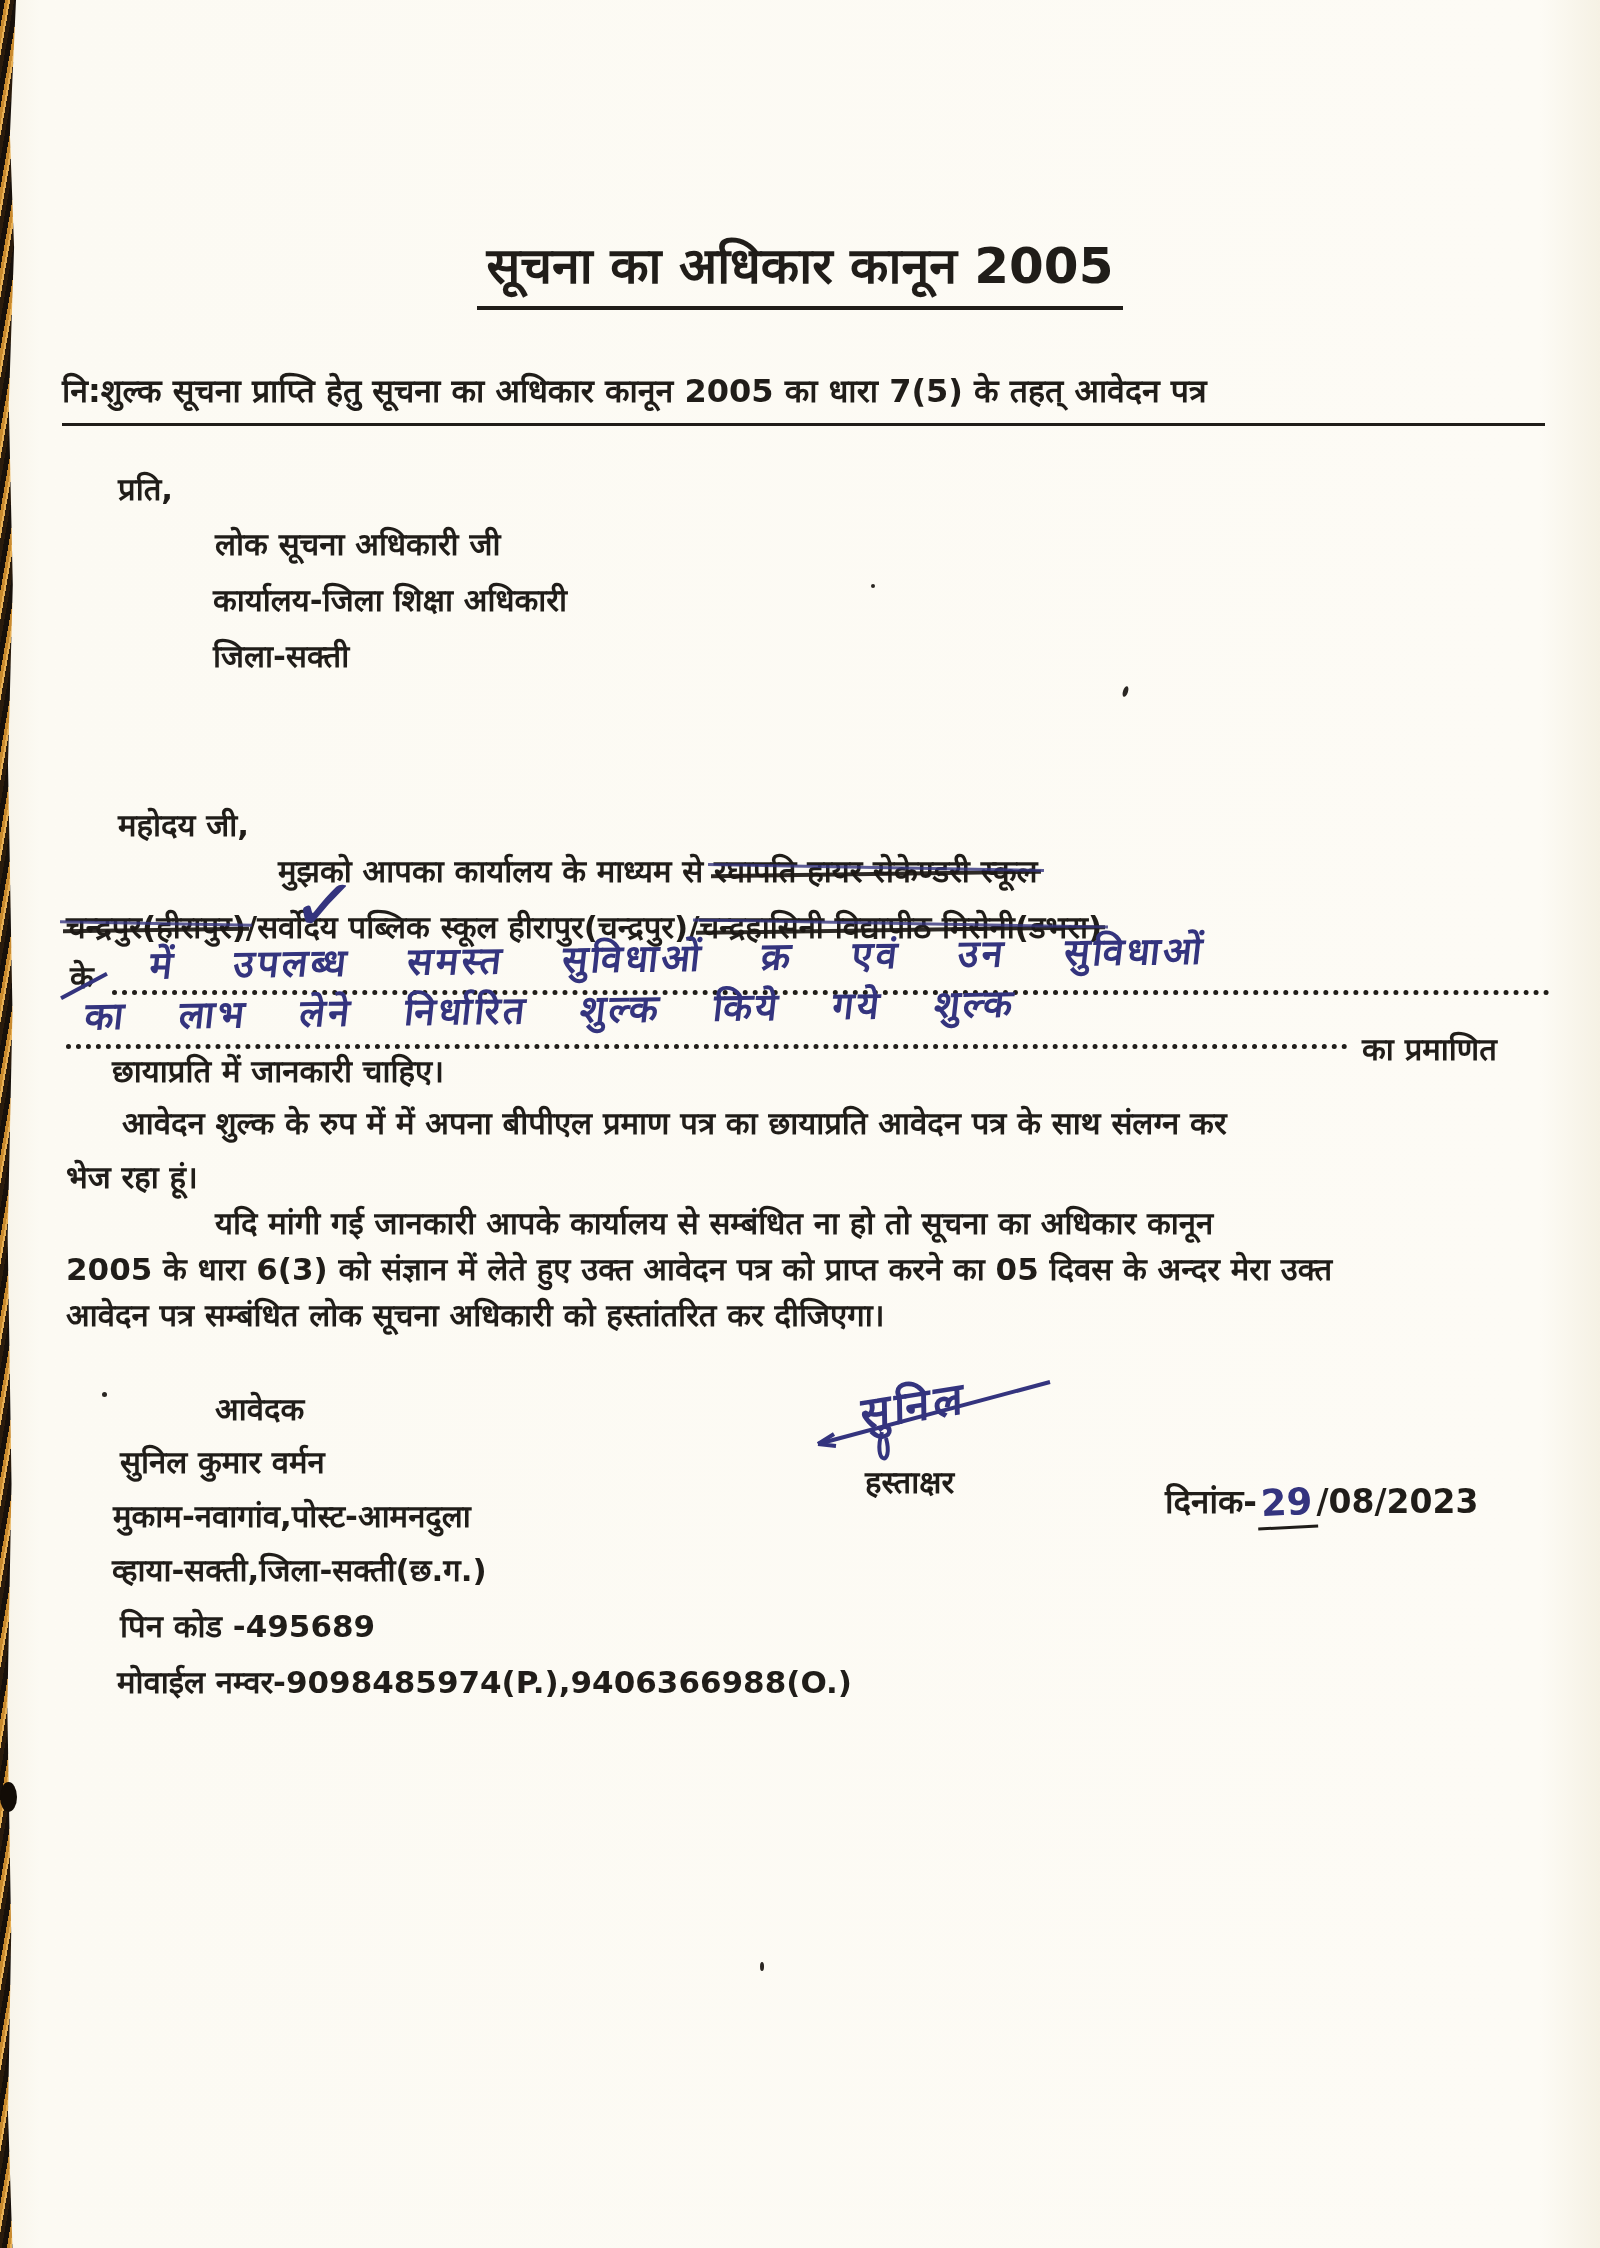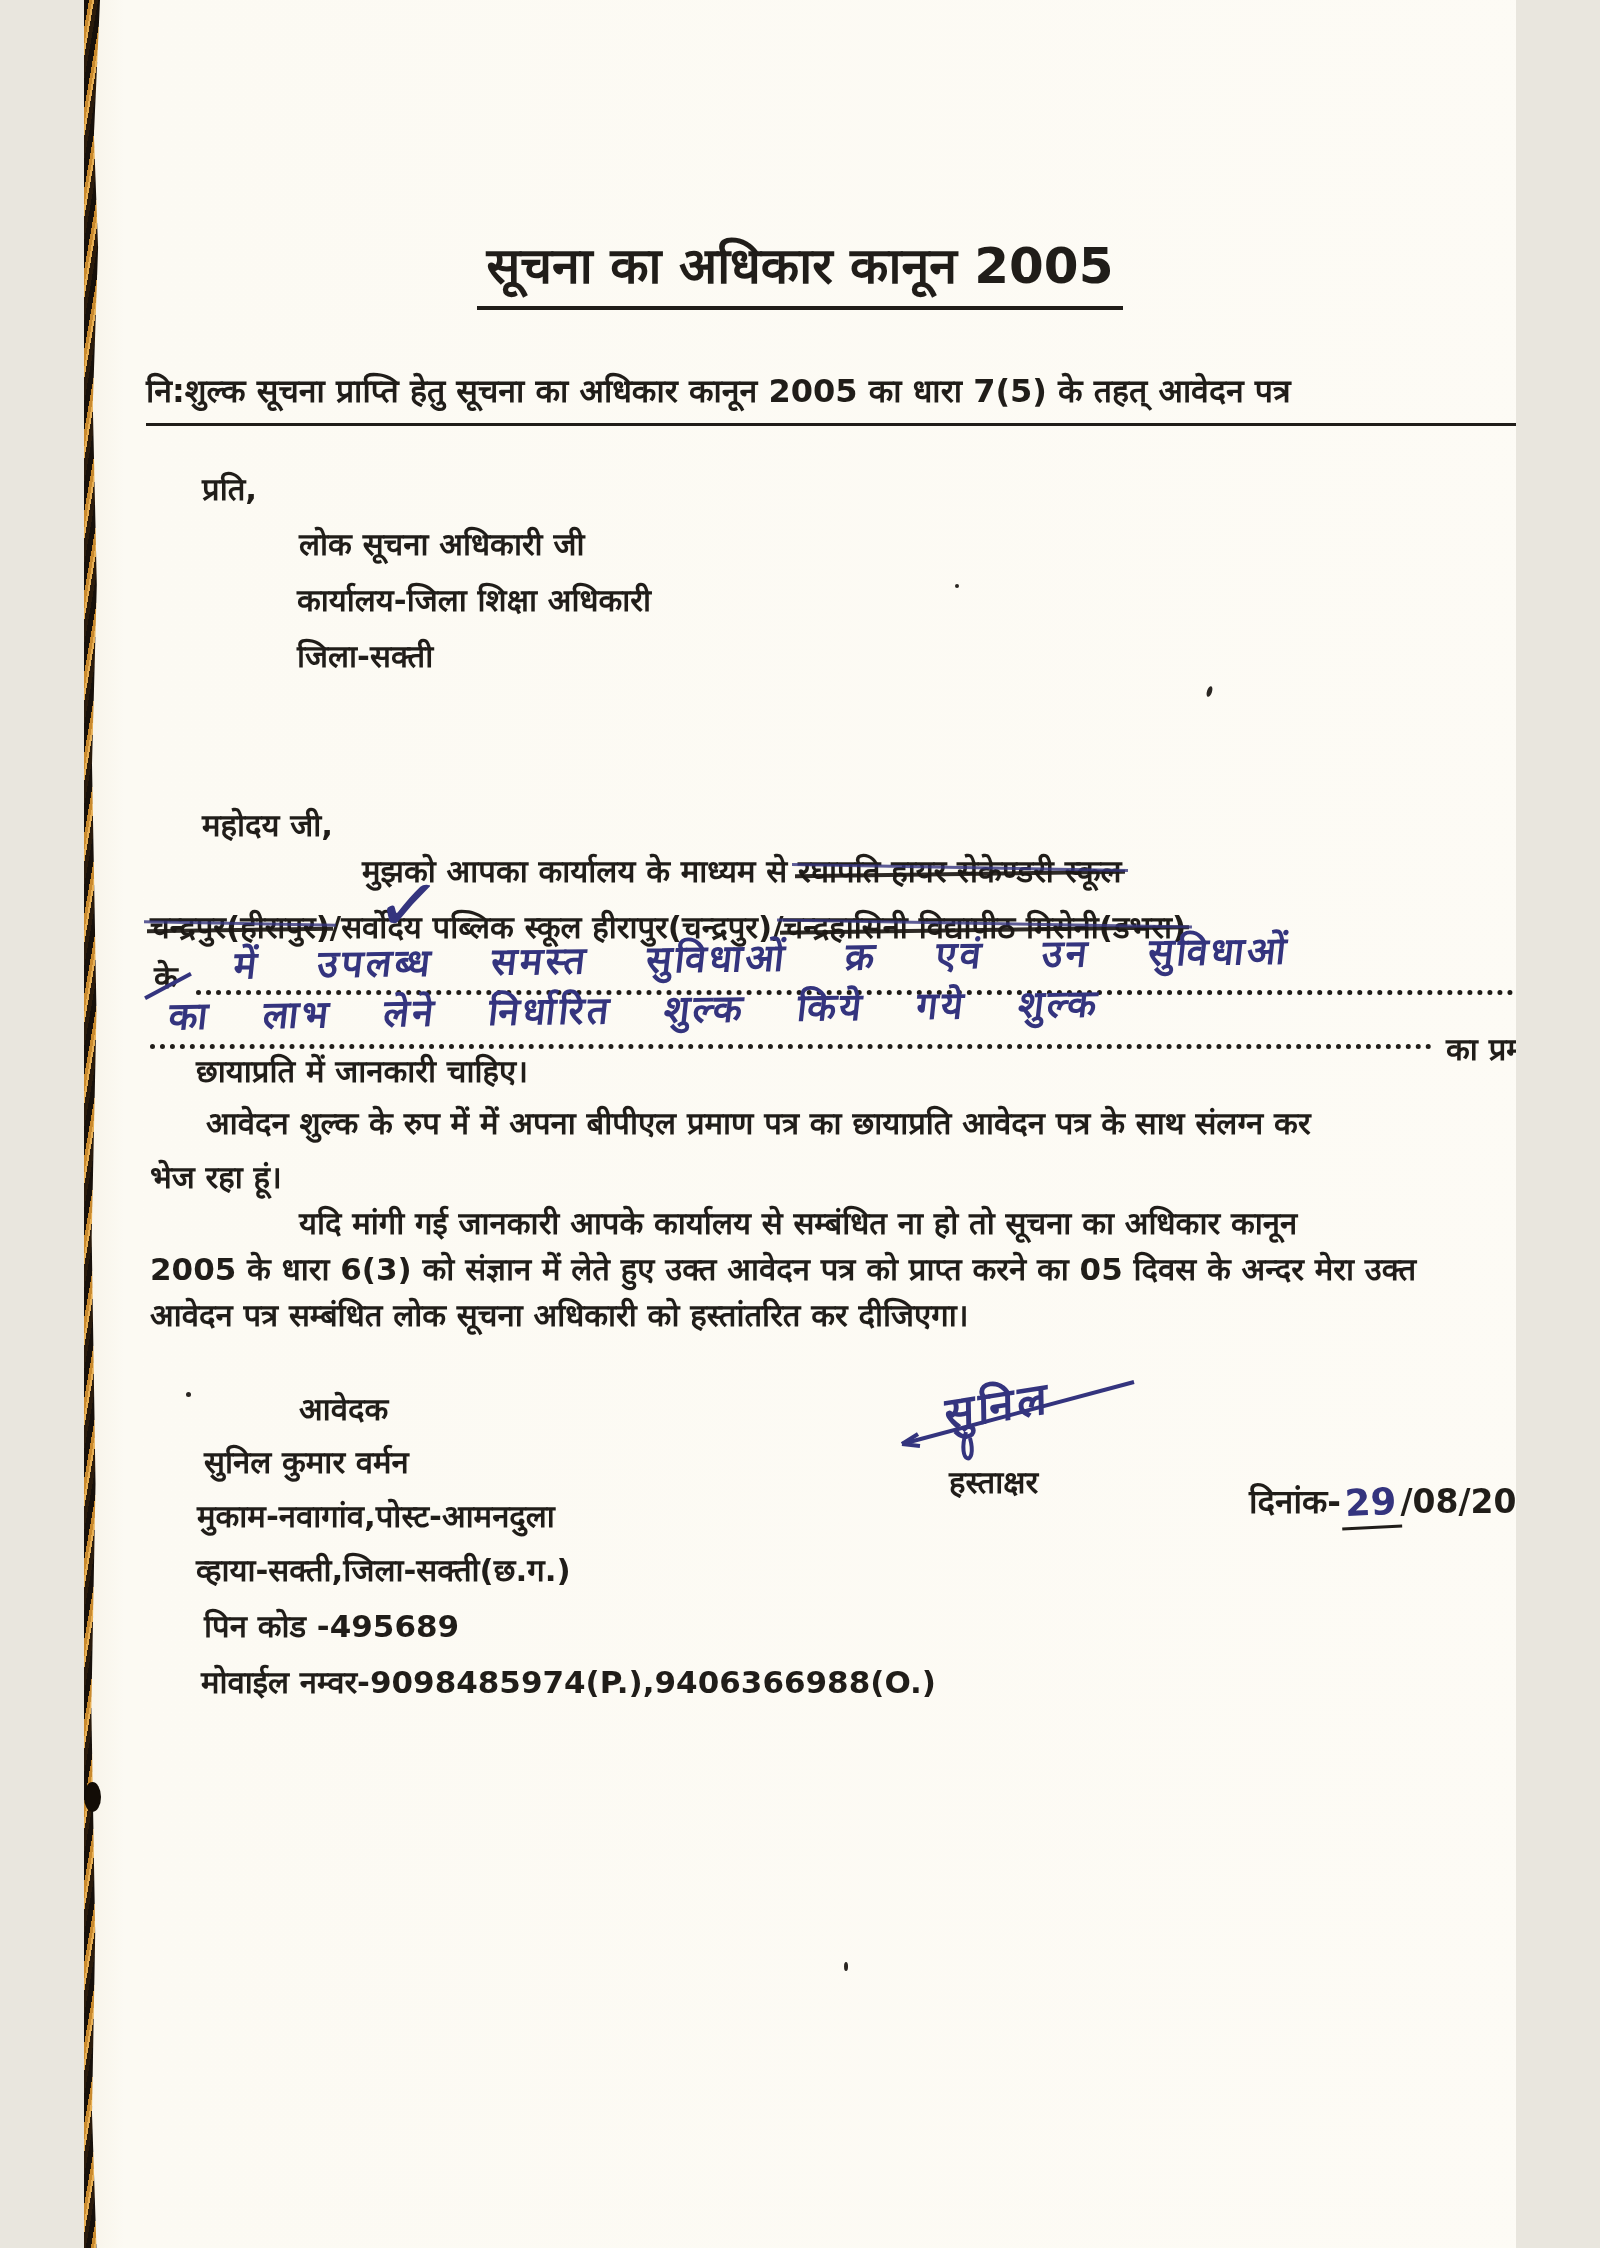--- a/index.html
+++ b/index.html
@@ -1,18 +1,18 @@
 <!DOCTYPE html>
 <html style="--ink: #201d19; --pen: #34347e; --paper: #fcfaf3; --edge_dark: #17100a; --edge_orange: #c98a2e;"><head>
 <meta charset="utf-8">
 <style>
   html,body{margin:0;padding:0;background:#e9e6de;}
   .page{
     position:relative;
-    width:1432px;height:2248px;
+    width:1600px;height:2248px;
     margin:0 auto;
     background:linear-gradient(90deg,#f7f3e8 0px,#fcfaf3 40px,#fdfbf5 1540px,#f5f1e4 1600px);
     overflow:hidden;
     font-family:"DejaVu Sans","Liberation Sans",sans-serif;
     color:var(--ink,#201d19);
   }
   
   .edge{
     position:absolute;left:0;top:0;bottom:0;width:16px;
     background:repeating-linear-gradient(100deg,

